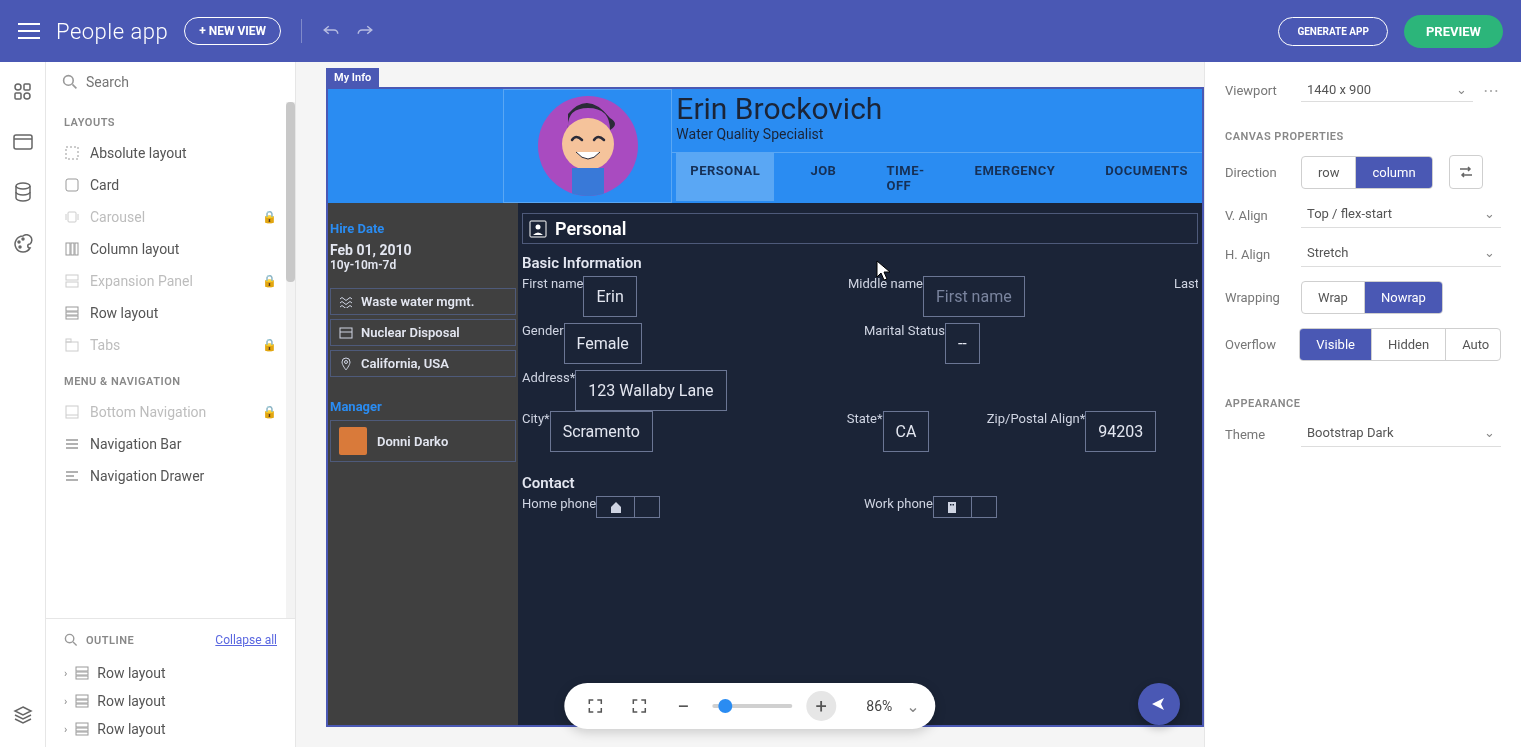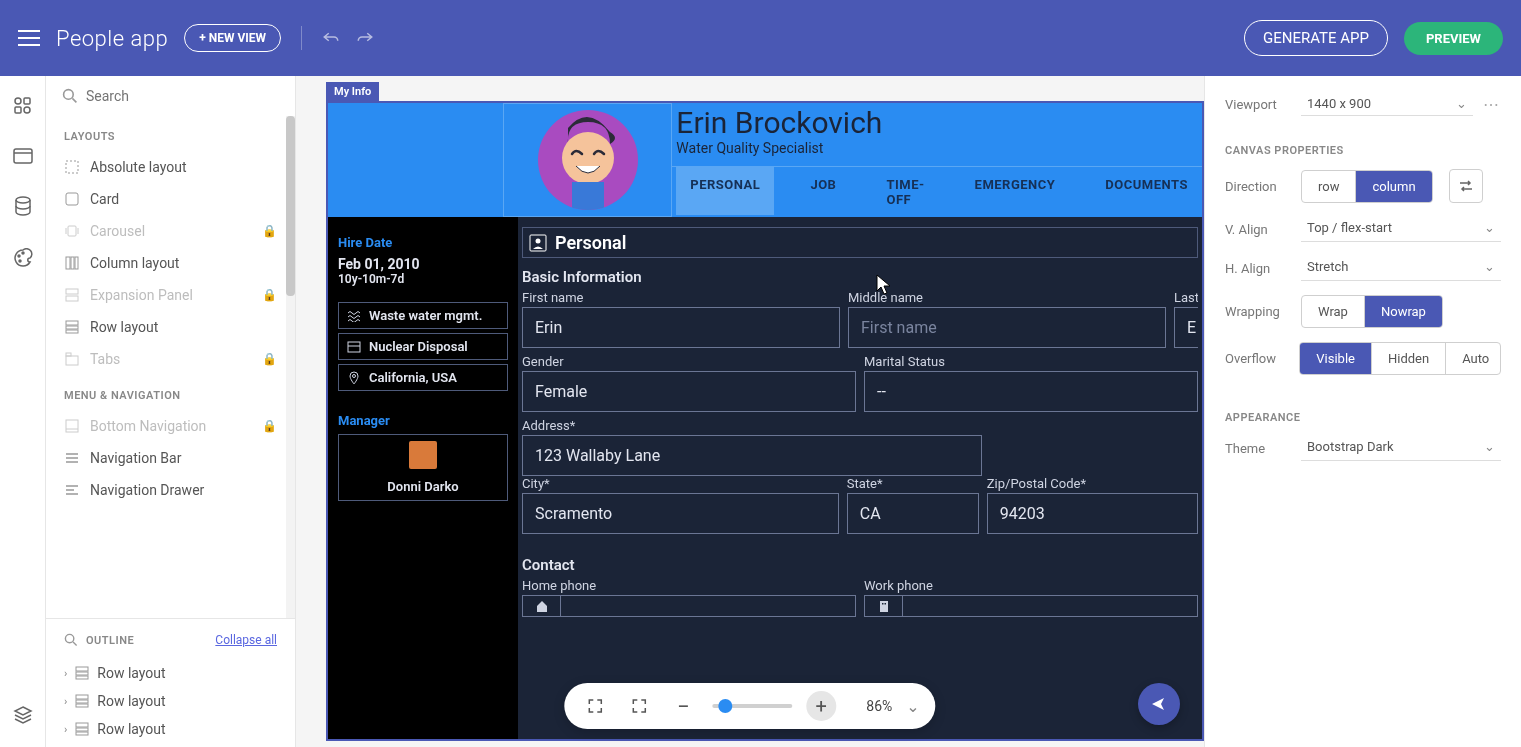--- a/index.html
+++ b/index.html
@@ -1,26 +1,26 @@
 <!DOCTYPE html>
 <html><head>
 <meta charset="utf-8">
 <style>
   * { box-sizing: border-box; margin: 0; padding: 0; font-family: -apple-system, BlinkMacSystemFont, "Segoe UI", Roboto, Arial, sans-serif; }
   body { background: #fff; width: 1521px; height: 747px; overflow: hidden; display: flex; flex-direction: column; }
   
-  .topbar { background:#4a58b4; height:76px; display:flex; align-items:center; padding:0 18px; color:#fff; gap:16px; }
+  .topbar { background:#4a58b4; height:62px; display:flex; align-items:center; padding:0 18px; color:#fff; gap:16px; }
   .topbar .ham { width:22px; height:16px; display:flex; flex-direction:column; justify-content:space-between; cursor:pointer;}
   .topbar .ham span { display:block; height:2px; background:#fff; }
   .app-title { font-weight:300; font-size:22px; letter-spacing:.5px; }
   .newview { border:1px solid #fff; border-radius:18px; padding:6px 14px; font-size:12px; font-weight:700; cursor:pointer; background:transparent; color:#fff;}
   .vsep { width:1px; height:24px; background:rgba(255,255,255,.3); margin:0 4px;}
   .undo,.redo { opacity:.6; cursor:pointer; }
   .topbar .spacer { flex:1; }
-  .gen { border:1px solid #fff; border-radius:18px; padding:8px 18px; font-size:15px; font-weight:400; cursor:pointer; background:transparent; color:#fff;}
+  .gen { border:1px solid #fff; border-radius:18px; padding:8px 18px; font-size:10px; font-weight:700; cursor:pointer; background:transparent; color:#fff;}
   .preview { border:none; background:#2cb57a; border-radius:18px; padding:9px 22px; font-size:13px; font-weight:700; cursor:pointer; color:#fff;}
   
   .main-row { flex:1; display:flex; min-height:0; }
   
   .rail { width:46px; border-right:1px solid #e6e6e6; display:flex; flex-direction:column; align-items:center; padding-top:20px; gap:28px; color:#6b6b6b;}
   .rail .ico { cursor:pointer; }
   .rail .bottom { margin-top:auto; margin-bottom:18px; }
   
   .left { width:250px; border-right:1px solid #e6e6e6; display:flex; flex-direction:column; min-height:0;}
   .search { display:flex; align-items:center; gap:8px; padding:12px 16px; color:#888;}
@@ -50,33 +50,33 @@
   .avatar-box { width:190px; border:1px solid #5aa7f4; display:flex; align-items:center; justify-content:center; padding:6px 0;}
   .avatar-box .circ { width:100px; height:100px; border-radius:50%; background:#a94bc0; position:relative; overflow:hidden;}
   .avatar-box .face { position:absolute; inset:0; }
   .pc-header .namecol { flex:1; display:flex; flex-direction:column; color:#1b2437;}
   .pname { font-size:30px; font-weight:400; color:#1b2437; padding:2px 0 0 4px;}
   .prole { font-size:14px; color:#1b2437; padding:0 0 10px 4px;}
   .tabs { display:flex; gap:22px; background:#2a8cf2; border-top:1px solid #5aa7f4; padding-left:4px;}
   .tab { padding:10px 14px 8px; font-size:13px; font-weight:700; color:#163056; cursor:pointer; letter-spacing:.5px;}
   .tab.active { background:#5aa7f4; }
   .pc-body { display:flex; flex:1; min-height:0; }
-  .pc-side { width:190px; background:#000000; padding:18px 10px; color:#cfd4e2; font-size:13px;}
+  .pc-side { width:190px; background:#404040; padding:18px 2px; color:#cfd4e2; font-size:13px;}
   .pc-side .lbl { color:#2a8cf2; font-weight:700; font-size:13px; margin-bottom:6px;}
   .pc-side .val { color:#e3e6f0; font-weight:700; font-size:14px; }
   .pc-side .sub { color:#e3e6f0; font-weight:600; font-size:12px; margin-bottom:16px;}
   .chip { border:1px solid #4e5a7a; padding:5px 8px; display:flex; gap:8px; align-items:center; margin-bottom:4px; font-weight:600; color:#e3e6f0;}
   .chip svg { flex:0 0 14px; }
-  .mgr { border:1px solid #4e5a7a; padding:6px 8px; display:flex; align-items:center; gap:10px; margin-top:6px;flex-direction:column;}
+  .mgr { border:1px solid #4e5a7a; padding:6px 8px; display:flex; align-items:center; gap:10px; margin-top:6px;}
   .mgr .av { width:28px; height:28px; background:#d97a3a; border-radius:2px;}
   .pc-form { flex:1; padding:10px 4px 20px 4px; overflow:hidden;}
   .sect-h { display:flex; align-items:center; gap:8px; color:#fff; font-size:18px; font-weight:600; padding:4px 6px; border:1px solid #4e5a7a; background:#1b2437;}
   .subh { color:#e3e6f0; font-weight:600; margin:10px 0 4px 0; font-size:15px;}
   .frow { display:flex; gap:8px;}
-  .fld { display:flex; flex-direction:column; }
+  .fld { display:flex; flex-direction:row; }
   .flabel { font-size:13px; color:#cfd4e2; margin-bottom:2px;}
   .finput { border:1px solid #6b7694; background:#1b2437; color:#e3e6f0; padding:10px 12px; font-size:16px;}
   .phonebox { display:flex; border:1px solid #6b7694;}
   .phonebox .picon { width:38px; border-right:1px solid #6b7694; display:flex; align-items:center; justify-content:center; color:#cfd4e2;}
   .phonebox .pval { flex:1; padding:10px 12px; color:#e3e6f0;}
   
   .floatbar { position:absolute; bottom:18px; left:50%; transform:translateX(-50%); background:#fff; border-radius:26px; box-shadow:0 3px 12px rgba(0,0,0,.18); display:flex; align-items:center; padding:8px 16px; gap:14px;}
   .fb-btn { width:30px; height:30px; display:flex; align-items:center; justify-content:center; color:#555; cursor:pointer;}
   .fb-btn.round { background:#e6e6e6; border-radius:50%;}
   .slider { width:80px; height:4px; background:#d0d0d0; border-radius:2px; position:relative;}
@@ -416,21 +416,21 @@
             <div class="frow" style="">
               <div class="fld" style="flex:2.4">
                   <span class="flabel">City*</span>
                   <div class="finput">Scramento</div>
                 </div>
               <div class="fld" style="flex:1">
                   <span class="flabel">State*</span>
                   <div class="finput">CA</div>
                 </div>
               <div class="fld" style="flex:1.6">
-                  <span class="flabel">Zip/Postal Code*</span>
+                  <span class="flabel">Zip/Postal Align*</span>
                   <div class="finput">94203</div>
                 </div>
             </div>
             <div class="subh" style="margin-top:22px">Contact</div>
             <div class="frow">
               <div class="fld" style="flex:1">
                   <span class="flabel">Home phone</span>
                 <div class="phonebox">
                     <div class="picon">
                       <svg width="14" height="14" viewBox="0 0 14 14" fill="#cfd4e2">

